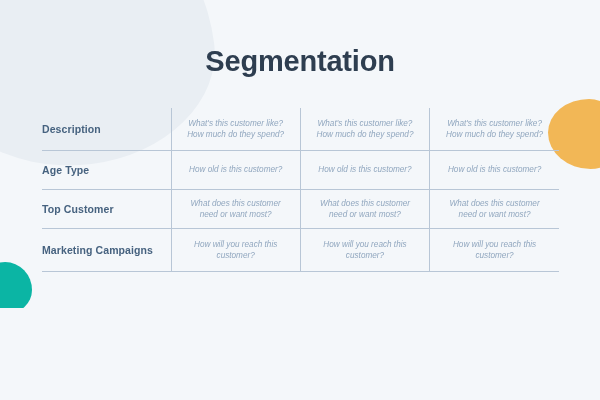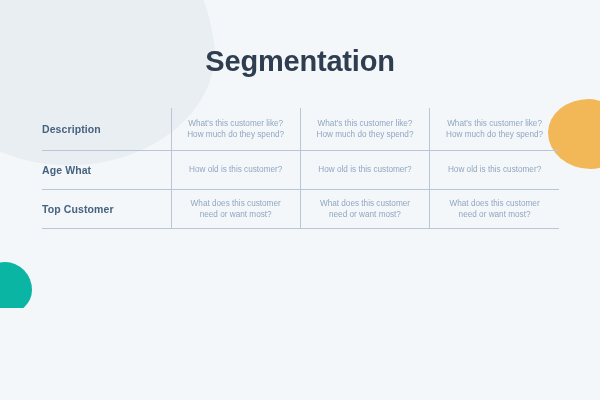--- a/index.html
+++ b/index.html
@@ -103,20 +103,21 @@
     font-weight: bold;
     color: #46627f;
     padding-left: 10px;
     letter-spacing: 0.1px;
     margin-top: 37px;
   }
   .cell-prompt {
     border-left: 1px solid #b8c6d6;
     text-align: center;
     font-size: 8.2px;
+    font-style: italic;
     line-height: 11.5px;
     color: #91a7bf;
     padding: 0 8px;
   }
   .cell-prompt span { display: block; }
 
   
   .logo {
     position: absolute;
     left: 562px;
@@ -155,21 +156,21 @@
           <span>What's this customer like?</span>
           <span>How much do they spend?</span>
         </td>
         <td class="cell-prompt">
           <span>What's this customer like?</span>
           <span>How much do they spend?</span>
         </td>
       </tr>
 
       <tr class="data-row row-2">
-        <td class="row-label">Age What</td>
+        <td class="row-label">Age Type</td>
         <td class="cell-prompt">
           <span>How old is this customer?</span>
         </td>
         <td class="cell-prompt">
           <span>How old is this customer?</span>
         </td>
         <td class="cell-prompt">
           <span>How old is this customer?</span>
         </td>
       </tr>
@@ -183,20 +184,35 @@
         <td class="cell-prompt">
           <span>What does this customer</span>
           <span>need or want most?</span>
         </td>
         <td class="cell-prompt">
           <span>What does this customer</span>
           <span>need or want most?</span>
         </td>
       </tr>
 
+      <tr class="data-row row-4">
+        <td class="row-label">Marketing Campaigns</td>
+        <td class="cell-prompt">
+          <span>How will you reach this</span>
+          <span>customer?</span>
+        </td>
+        <td class="cell-prompt">
+          <span>How will you reach this</span>
+          <span>customer?</span>
+        </td>
+        <td class="cell-prompt">
+          <span>How will you reach this</span>
+          <span>customer?</span>
+        </td>
+      </tr>
     </tbody>
   </table>
 
   <svg class="logo" viewBox="0 0 24 24">
     <g fill="none" stroke="#ff7a59" stroke-width="2.1" stroke-linecap="round">
       <path d="M16.1 4.4 V9.2"></path>
       <path d="M15.2 13.4 L7.9 9.6"></path>
     </g>
     <circle cx="16.1" cy="15.3" r="4.3" fill="none" stroke="#ff7a59" stroke-width="2.4"></circle>
     <rect x="13.6" y="2.0" width="4.7" height="4.0" rx="1.0" fill="#ff7a59"></rect>

